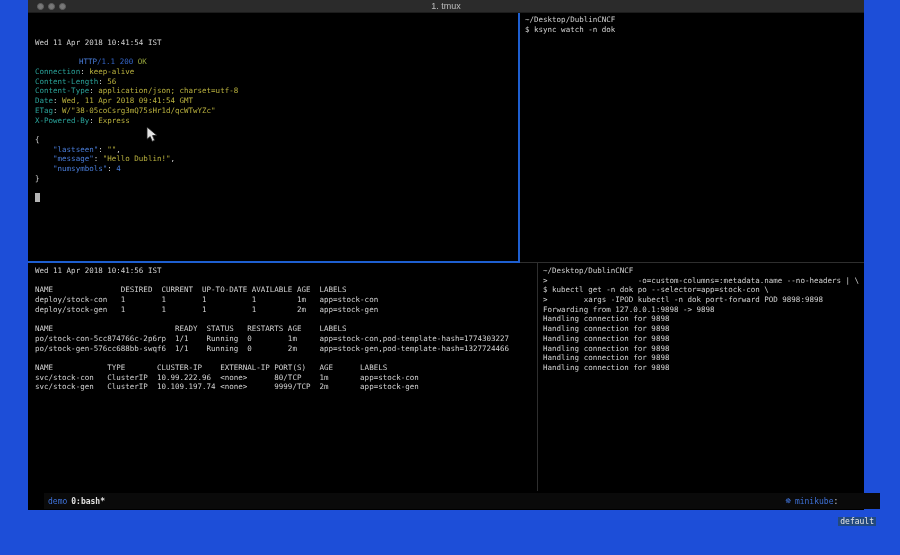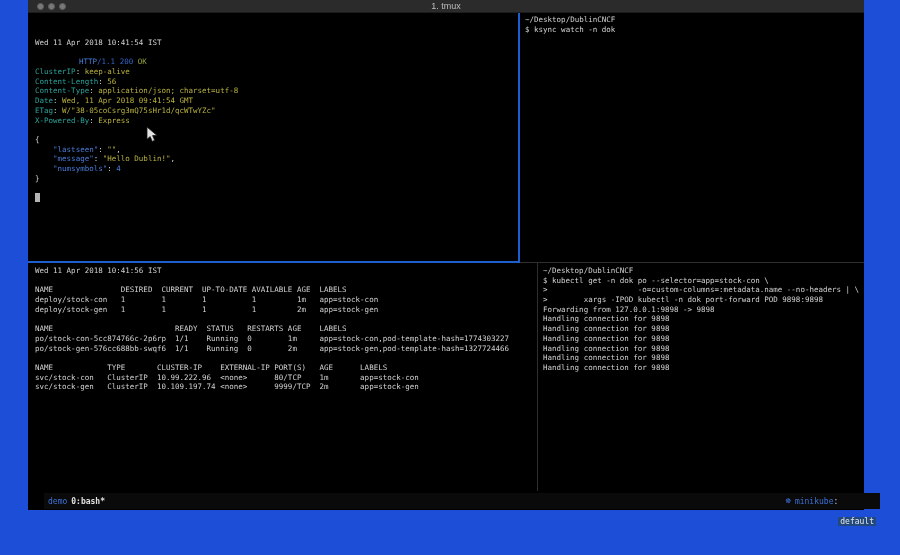--- a/index.html
+++ b/index.html
@@ -48,21 +48,21 @@
         <span class="light"></span>
         <span class="light"></span>
       </div>
       <div class="wtitle">1. tmux</div>
     </div>
 
     <div class="pane pane-tl">
         <div class="tline"><span>Wed 11 Apr 2018 10:41:54 IST</span></div>
         <div class="tline">&nbsp;</div>
         <div class="tline"><span style="color: rgb(74, 126, 219); padding-left: 44px;">HTTP</span><span style="color: rgb(52, 101, 200);">/1.1 200 </span><span style="color: rgb(150, 165, 60);">OK</span></div>
-        <div class="tline"><span style="color: rgb(42, 161, 152);">ClusterIP</span><span style="color: rgb(210, 210, 210);">: </span><span style="color: rgb(185, 177, 62);">keep-alive</span></div>
+        <div class="tline"><span style="color: rgb(42, 161, 152);">Connection</span><span style="color: rgb(210, 210, 210);">: </span><span style="color: rgb(185, 177, 62);">keep-alive</span></div>
         <div class="tline"><span style="color: rgb(42, 161, 152);">Content-Length</span><span style="color: rgb(210, 210, 210);">: </span><span style="color: rgb(185, 177, 62);">56</span></div>
         <div class="tline"><span style="color: rgb(42, 161, 152);">Content-Type</span><span style="color: rgb(210, 210, 210);">: </span><span style="color: rgb(185, 177, 62);">application/json; charset=utf-8</span></div>
         <div class="tline"><span style="color: rgb(42, 161, 152);">Date</span><span style="color: rgb(210, 210, 210);">: </span><span style="color: rgb(185, 177, 62);">Wed, 11 Apr 2018 09:41:54 GMT</span></div>
         <div class="tline"><span style="color: rgb(42, 161, 152);">ETag</span><span style="color: rgb(210, 210, 210);">: </span><span style="color: rgb(185, 177, 62);">W/"38-05coCsrg3mQ75sHr1d/qcWTwYZc"</span></div>
         <div class="tline"><span style="color: rgb(42, 161, 152);">X-Powered-By</span><span style="color: rgb(210, 210, 210);">: </span><span style="color: rgb(185, 177, 62);">Express</span></div>
         <div class="tline">&nbsp;</div>
         <div class="tline"><span>{</span></div>
         <div class="tline"><span style="color: rgb(210, 210, 210);">    </span><span style="color: rgb(74, 126, 219);">"lastseen"</span><span style="color: rgb(210, 210, 210);">: </span><span style="color: rgb(185, 177, 62);">""</span><span style="color: rgb(210, 210, 210);">,</span></div>
         <div class="tline"><span style="color: rgb(210, 210, 210);">    </span><span style="color: rgb(74, 126, 219);">"message"</span><span style="color: rgb(210, 210, 210);">: </span><span style="color: rgb(185, 177, 62);">"Hello Dublin!"</span><span style="color: rgb(210, 210, 210);">,</span></div>
         <div class="tline"><span style="color: rgb(210, 210, 210);">    </span><span style="color: rgb(74, 126, 219);">"numsymbols"</span><span style="color: rgb(210, 210, 210);">: </span><span style="color: rgb(74, 126, 219);">4</span></div>
@@ -94,22 +94,22 @@
         <div class="tline">&nbsp;</div>
         <div class="tline"><span>NAME            TYPE       CLUSTER-IP    EXTERNAL-IP PORT(S)   AGE      LABELS</span></div>
         <div class="tline"><span>svc/stock-con   ClusterIP  10.99.222.96  &lt;none&gt;      80/TCP    1m       app=stock-con</span></div>
         <div class="tline"><span>svc/stock-gen   ClusterIP  10.109.197.74 &lt;none&gt;      9999/TCP  2m       app=stock-gen</span></div>
       </div>
 
     <div class="vb-bottom"></div>
 
     <div class="pane pane-br">
         <div class="tline"><span>~/Desktop/DublinCNCF</span></div>
+        <div class="tline"><span>&gt;                    -o=custom-columns=:metadata.name --no-headers | \</span></div>
         <div class="tline"><span>$ kubectl get -n dok po --selector=app=stock-con \</span></div>
-        <div class="tline"><span>&gt;                    -o=custom-columns=:metadata.name --no-headers | \</span></div>
         <div class="tline"><span>&gt;        xargs -IPOD kubectl -n dok port-forward POD 9898:9898</span></div>
         <div class="tline"><span>Forwarding from 127.0.0.1:9898 -&gt; 9898</span></div>
         <div class="tline"><span>Handling connection for 9898</span></div>
         <div class="tline"><span>Handling connection for 9898</span></div>
         <div class="tline"><span>Handling connection for 9898</span></div>
         <div class="tline"><span>Handling connection for 9898</span></div>
         <div class="tline"><span>Handling connection for 9898</span></div>
         <div class="tline"><span>Handling connection for 9898</span></div>
       </div>
 

